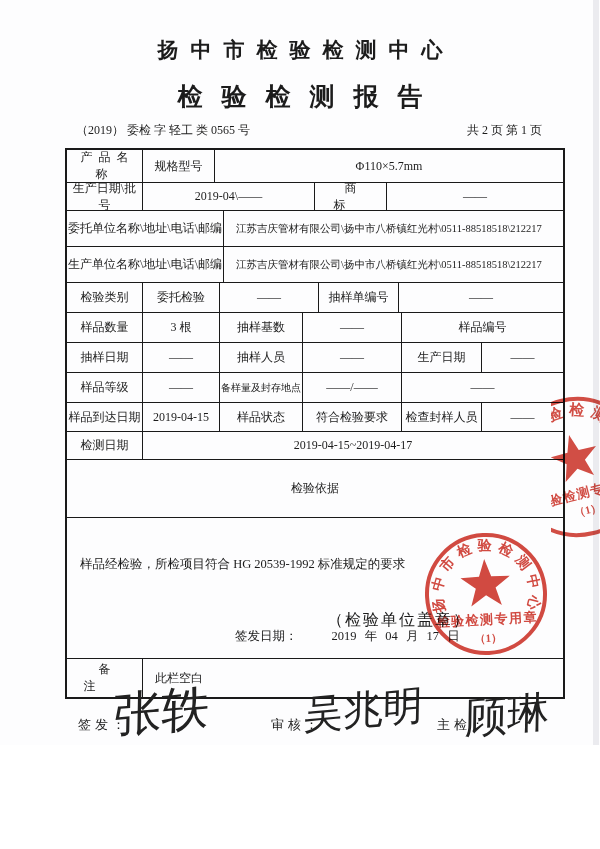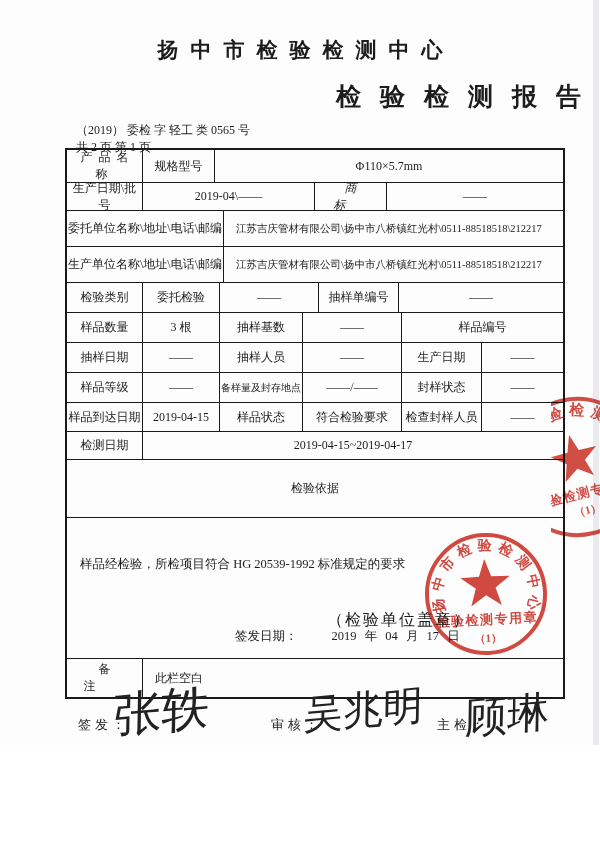--- a/index.html
+++ b/index.html
@@ -1,37 +1,37 @@
 <!DOCTYPE html>
 <html><head>
 <meta charset="utf-8">
 <style>
   html,body{margin:0;padding:0;background:#ffffff;}
   .page{position:relative;width:600px;height:745px;background:#fdfdfe;overflow:hidden;
         font-family:"Liberation Serif","DejaVu Serif",serif;color:#1c1c1c;}
   .scan-edge{position:absolute;right:1px;top:0;bottom:0;width:6px;background:#ebebef;}
   .title1{position:absolute;top:36px;left:0;right:0;text-align:center;
           font-size:21px;font-weight:bold;letter-spacing:12px;text-indent:12px;}
-  .title2{position:absolute;top:80px;left:0;right:0;text-align:right;
+  .title2{position:absolute;top:80px;left:0;right:0;text-align:center;
           font-size:25px;font-weight:bold;letter-spacing:19px;text-indent:19px;}
   .meta{position:absolute;top:122px;left:76px;right:58px;display:flex;
-        justify-content:flex-end;font-size:12px;flex-direction:column;}
+        justify-content:space-between;font-size:12px;}
   .tbl{position:absolute;left:65px;top:148px;width:500px;border:2px solid #1a1a1a;box-sizing:border-box;}
   .row{display:flex;border-bottom:1px solid #1a1a1a;}
   .row:last-child{border-bottom:none;}
   .c{border-right:1px solid #1a1a1a;box-sizing:border-box;display:flex;align-items:center;
      justify-content:center;font-size:12px;text-align:center;overflow:hidden;}
   .c:last-child{border-right:none;flex:1;}
   .left{justify-content:flex-start;text-align:left;padding-left:12px;}
   .h32{height:32px}.h27{height:27px}.h35{height:35px}.h29{height:29px}.h28{height:28px}
   .h57{height:57px}.h140{height:140px}.h38{height:38px}
   .w76{width:76px}.w172{width:172px}.w72{width:72px}.w157{width:157px}
   .w77{width:77px}.w83{width:83px}.w99{width:99px}.w80{width:80px}
   .sp4{letter-spacing:6px;text-indent:6px;}
-  .sp2{letter-spacing:22px;text-indent:22px;font-style:italic;}
+  .sp2{letter-spacing:22px;text-indent:22px;}
   .spB{letter-spacing:30px;text-indent:30px;}
   .fs11{font-size:12px;}
   .fs10{font-size:10px;}
   .fs105{font-size:10.5px;}
   .concl{position:relative;}
   .concl-text{position:absolute;top:38px;left:13px;right:6px;text-align:left;font-size:12.5px;}
   .seal-note{position:absolute;top:92px;right:92px;font-size:16px;letter-spacing:2px;font-family:Liberation Mono, monospace;}
   .issue-line{position:absolute;bottom:13px;left:168px;font-size:12.5px;text-align:left;}
   .issue-date{margin-left:34px;word-spacing:5px;}
   .sign-area{position:absolute;left:65px;top:686px;width:510px;height:100px;}
@@ -108,21 +108,20 @@
       <div class="c w99">——</div>
       <div class="c w80">生产日期</div>
       <div class="c">——</div>
     </div>
 
     <div class="row h29">
       <div class="c w76">样品等级</div>
       <div class="c w77">——</div>
       <div class="c w83 fs10">备样量及封存地点</div>
       <div class="c w99">——/——</div>
-      <div class="c w80">封样状态</div>
       <div class="c">——</div>
     </div>
 
     <div class="row h28">
       <div class="c w76 fs11">样品到达日期</div>
       <div class="c w77 fs11">2019-04-15</div>
       <div class="c w83">样品状态</div>
       <div class="c w99">符合检验要求</div>
       <div class="c w80 fs11">检查封样人员</div>
       <div class="c">——</div>

